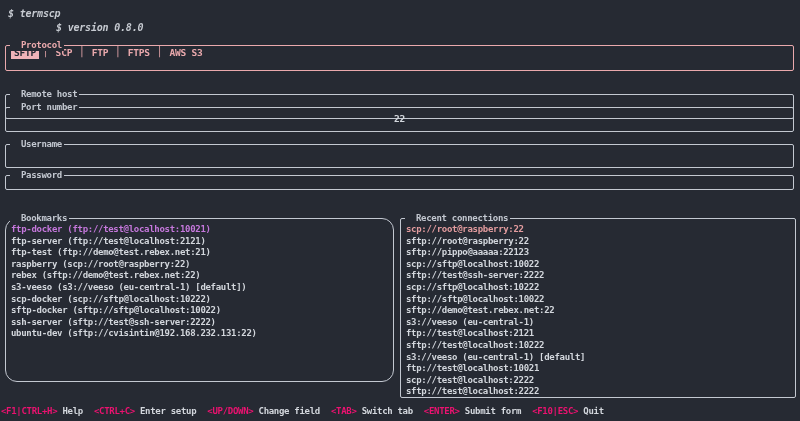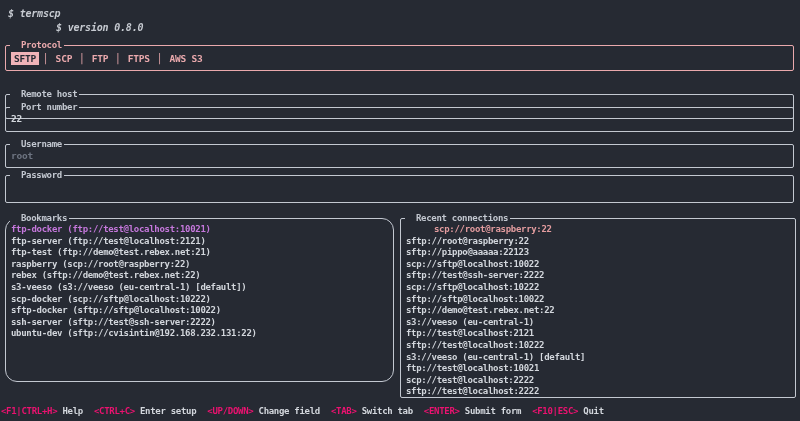--- a/index.html
+++ b/index.html
@@ -20,37 +20,37 @@
 
   
   .tbox { position:absolute; left:5px; width:789px; border:1px solid #c3c8d1;
           border-radius:2px; }
   .tbox.accent { border-color:#eaa9ad; }
   .tbox-label { position:absolute; top:-6px; left:4px; background:#262a33;
                 color:#c3c8d1; font-size:9px; line-height:11px; padding:0 2px 0 11px;
                 letter-spacing:-0.3px; white-space:nowrap; }
   .accent .tbox-label { color:#eaa9ad; }
 
-  .tabs { display:flex; align-items:center; height:100%; padding-left:5px;
+  .tabs { display:flex; align-items:flex-start; height:100%; padding-left:5px;
           font-size:9.5px; letter-spacing:-0.2px; color:#eaa9ad; }
   .tab { padding:1px 3px; white-space:pre; }
   .tab.selected { background:#f0b3b8; color:#262a33; }
   .tab-sep { padding:0 4px; }
 
   .field-value { position:absolute; left:5px; top:2px; right:5px;
                  font-size:9.5px; line-height:18px; color:#d3d7dd;
                  letter-spacing:-0.2px; white-space:pre; }
   .field-value.dim { color:#6d7481; }
 
   
   .panel-list { padding:5px 4px 0 5px; }
   .list-item { font-size:9px; line-height:11.6px; color:#d3d7dd;
                letter-spacing:-0.3px; white-space:pre; overflow:hidden; }
   .list-item.sel-bookmark { color:#c678dd; }
-  .list-item.sel-recent { color:#e39c9f;margin-left:28px; }
+  .list-item.sel-recent { color:#e39c9f; }
 
   
   .footer { position:absolute; left:1px; top:405px; width:799px;
             display:flex; gap:11px; font-size:9px; line-height:12px;
             letter-spacing:-0.3px; white-space:pre; }
   .hint-key { color:#eb1270; }
   .hint-label { color:#d3d7dd; }
 </style>
 </head>
 <body>
@@ -73,31 +73,30 @@
         <span class="tab-sep">│</span>
         <span class="tab">AWS S3</span>
       </div>
   </div>
 
   <div class="tbox" style="top:79px;height:25px;margin-top:15px;">
     <span class="tbox-label">Remote host</span>
     <div class="field-value dim">127.0.0.1</div>
   </div>
 
-  <div class="tbox" style="top:107px;height:25px;">
+  <div class="tbox" style="top:107px;height:25px;text-align:center;">
     <span class="tbox-label">Port number</span>
     <div class="field-value">22</div>
   </div>
 
   <div class="tbox" style="top:144px;height:24px;">
     <span class="tbox-label">Username</span>
-    <div class="field-value dim">root</div>
   </div>
 
-  <div class="tbox" style="top:175px;height:28px;">
+  <div class="tbox" style="top:175px;height:15px;">
     <span class="tbox-label">Password</span>
     <div class="field-value"></div>
   </div>
 
   <div class="tbox" style="top:218px;left:5px;width:389px;height:164px;border-radius:12px;">
     <span class="tbox-label">Bookmarks</span>
     <div class="panel-list">
         <div class="list-item sel-bookmark">ftp-docker (ftp://test@localhost:10021)</div>
         <div class="list-item">ftp-server (ftp://test@localhost:2121)</div>
         <div class="list-item">ftp-test (ftp://demo@test.rebex.net:21)</div>

